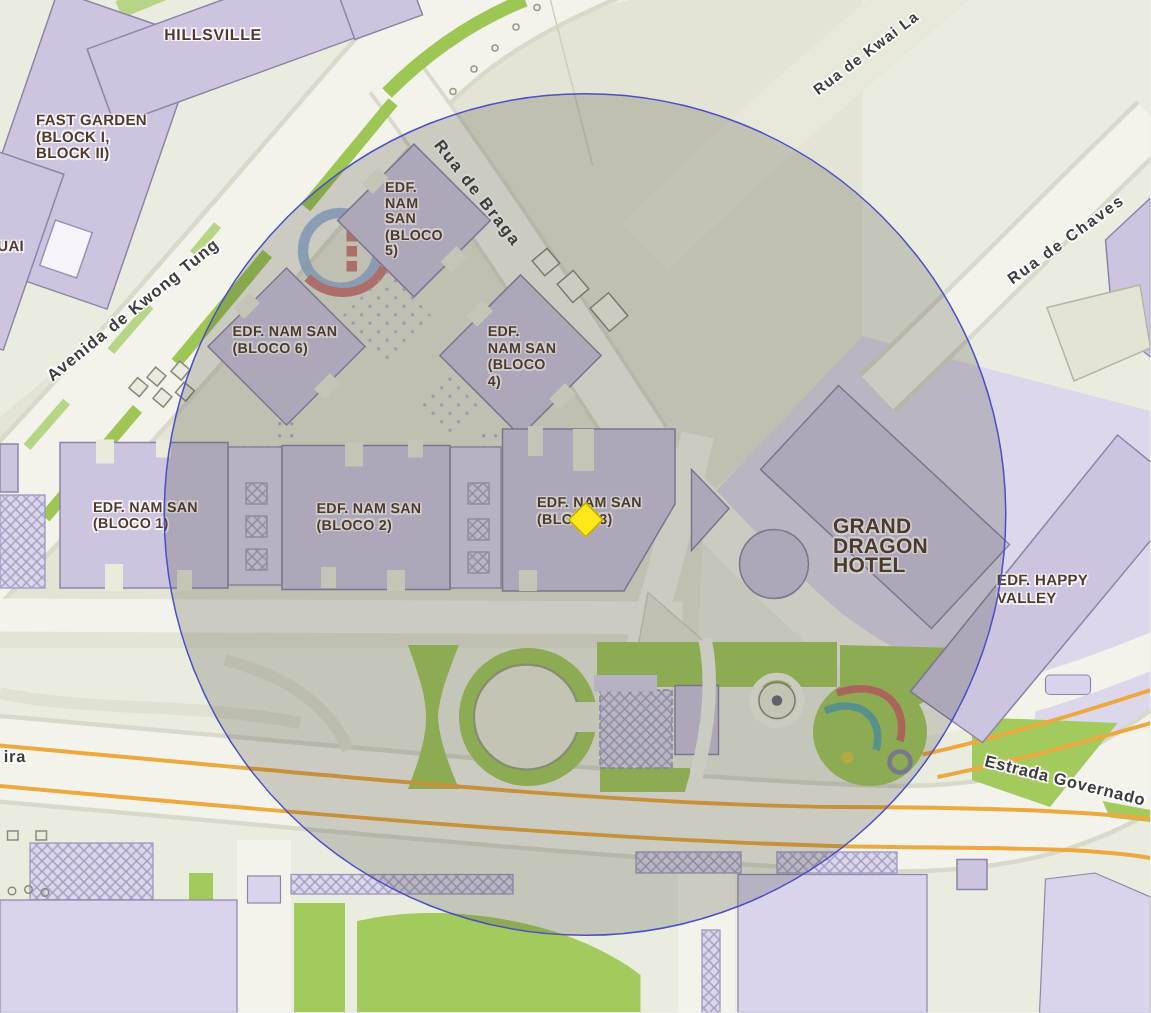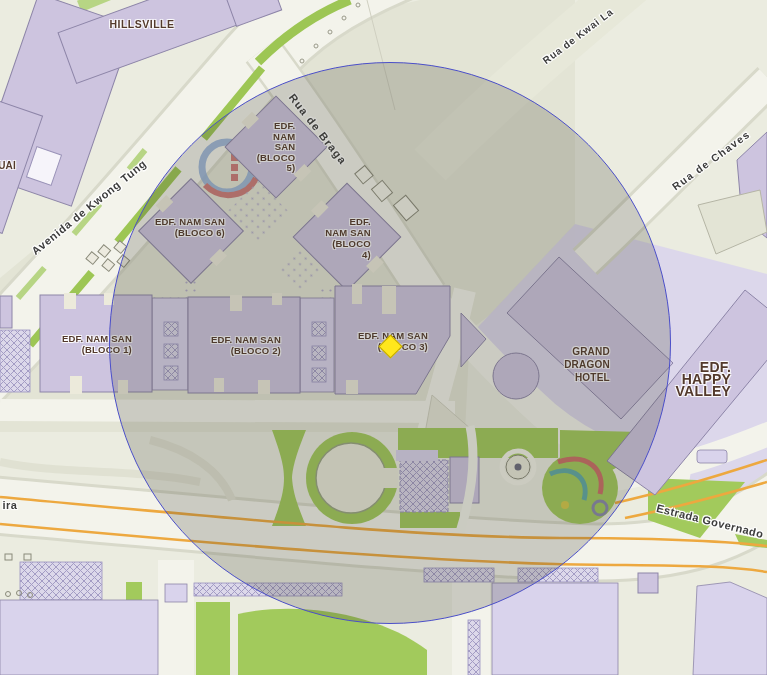--- a/index.html
+++ b/index.html
@@ -14,21 +14,21 @@
   .f-green{fill:var(--c-green);}
   .road{stroke:var(--c-road);fill:none;}
   .curb{stroke:#d8d9ca;fill:none;}
   .orange{stroke:var(--c-orange);stroke-width:2.6;fill:none;}
   .notch{fill:#eceadb;stroke:none;}
   .hatchbox{fill:#dcd8ea;stroke:#9a92c0;stroke-width:.8;}
   .labels{position:absolute;left:0;top:0;width:100%;height:100%;z-index:1;pointer-events:none;}
   .blbl{
     position:absolute;transform:translate(-50%,-50%);
     font-size:9.5px;font-weight:bold;line-height:11px;color:var(--c-label,#53392c);
-    text-align:right;white-space:pre-line;letter-spacing:.2px;
+    text-align:left;white-space:pre-line;letter-spacing:.2px;
     text-shadow:-1px -1px 0 rgba(255,255,255,.75),1px -1px 0 rgba(255,255,255,.75),
       -1px 1px 0 rgba(255,255,255,.75),1px 1px 0 rgba(255,255,255,.75),0 0 2px rgba(255,255,255,.8);
   }
   .stlbl{
     position:absolute;transform-origin:center;
     font-size:11px;font-weight:bold;color:var(--c-street,#3d3d3d);
     white-space:nowrap;letter-spacing:1px;
     text-shadow:-1px -1px 0 #fff,1px -1px 0 #fff,-1px 1px 0 #fff,1px 1px 0 #fff,0 0 3px #fff;
   }
   #radius-circle{
@@ -266,42 +266,45 @@
           <circle cx="316" cy="46" r="2"></circle>
           <circle cx="330" cy="32" r="2"></circle>
       <circle cx="344" cy="18" r="2"></circle>
           <circle cx="358" cy="5" r="2"></circle>
     </g>
   </g>
 </svg>
 
 <div class="labels">
   <div class="blbl" style="left:142px;top:24px;font-size:10.5px;letter-spacing:.5px">HILLSVILLE</div>
+  <div class="blbl" style="left:61px;top:92px;font-size:10px">FAST GARDEN
+(BLOCK I,
+BLOCK II)</div>
   <div class="blbl" style="left:16px;top:165px;transform:translate(-100%,-50%);font-size:10px">UAI</div>
   <div class="blbl" style="left:276px;top:147px;line-height:10.5px">EDF.
 NAM
 SAN
 (BLOCO
 5)</div>
   <div class="blbl" style="left:190px;top:227px">EDF. NAM SAN
 (BLOCO 6)</div>
   <div class="blbl" style="left:348px;top:238px">EDF.
 NAM SAN
 (BLOCO
 4)</div>
   <div class="blbl" style="left:97px;top:344px">EDF. NAM SAN
 (BLOCO 1)</div>
   <div class="blbl" style="left:246px;top:345px">EDF. NAM SAN
 (BLOCO 2)</div>
   <div class="blbl" style="left:393px;top:341px">EDF. NAM SAN
 (BLOCO 3)</div>
-  <div class="blbl" style="left:587px;top:364px;font-size:10px;line-height:13px">GRAND
+  <div class="blbl" style="left:587px;top:364px;font-size:14px;line-height:13px">GRAND
 DRAGON
 HOTEL</div>
-  <div class="blbl" style="left:695px;top:379px;font-size:14px;line-height:12px">EDF. HAPPY
+  <div class="blbl" style="left:695px;top:394px;font-size:10px;line-height:12px">EDF. HAPPY
 VALLEY</div>
 
   <div class="stlbl" style="left:89px;top:207px;transform:translate(-50%,-50%) rotate(-39deg);letter-spacing:.8px">Avenida de Kwong Tung</div>
   <div class="stlbl" style="left:318px;top:129px;transform:translate(-50%,-50%) rotate(52deg);letter-spacing:1.3px">Rua de Braga</div>
   <div class="stlbl" style="left:578px;top:36px;transform:translate(-50%,-50%) rotate(-37deg);font-size:10px;letter-spacing:.8px">Rua de Kwai La</div>
   <div class="stlbl" style="left:711px;top:160px;transform:translate(-50%,-50%) rotate(-36deg);font-size:10.5px;letter-spacing:1.4px">Rua de Chaves</div>
   <div class="stlbl" style="left:710px;top:521px;transform:translate(-50%,-50%) rotate(14deg);letter-spacing:.5px">Estrada Governado</div>
   <div class="stlbl" style="left:10px;top:505px;transform:translate(-50%,-50%);letter-spacing:.5px">ira</div>
 </div>
 

